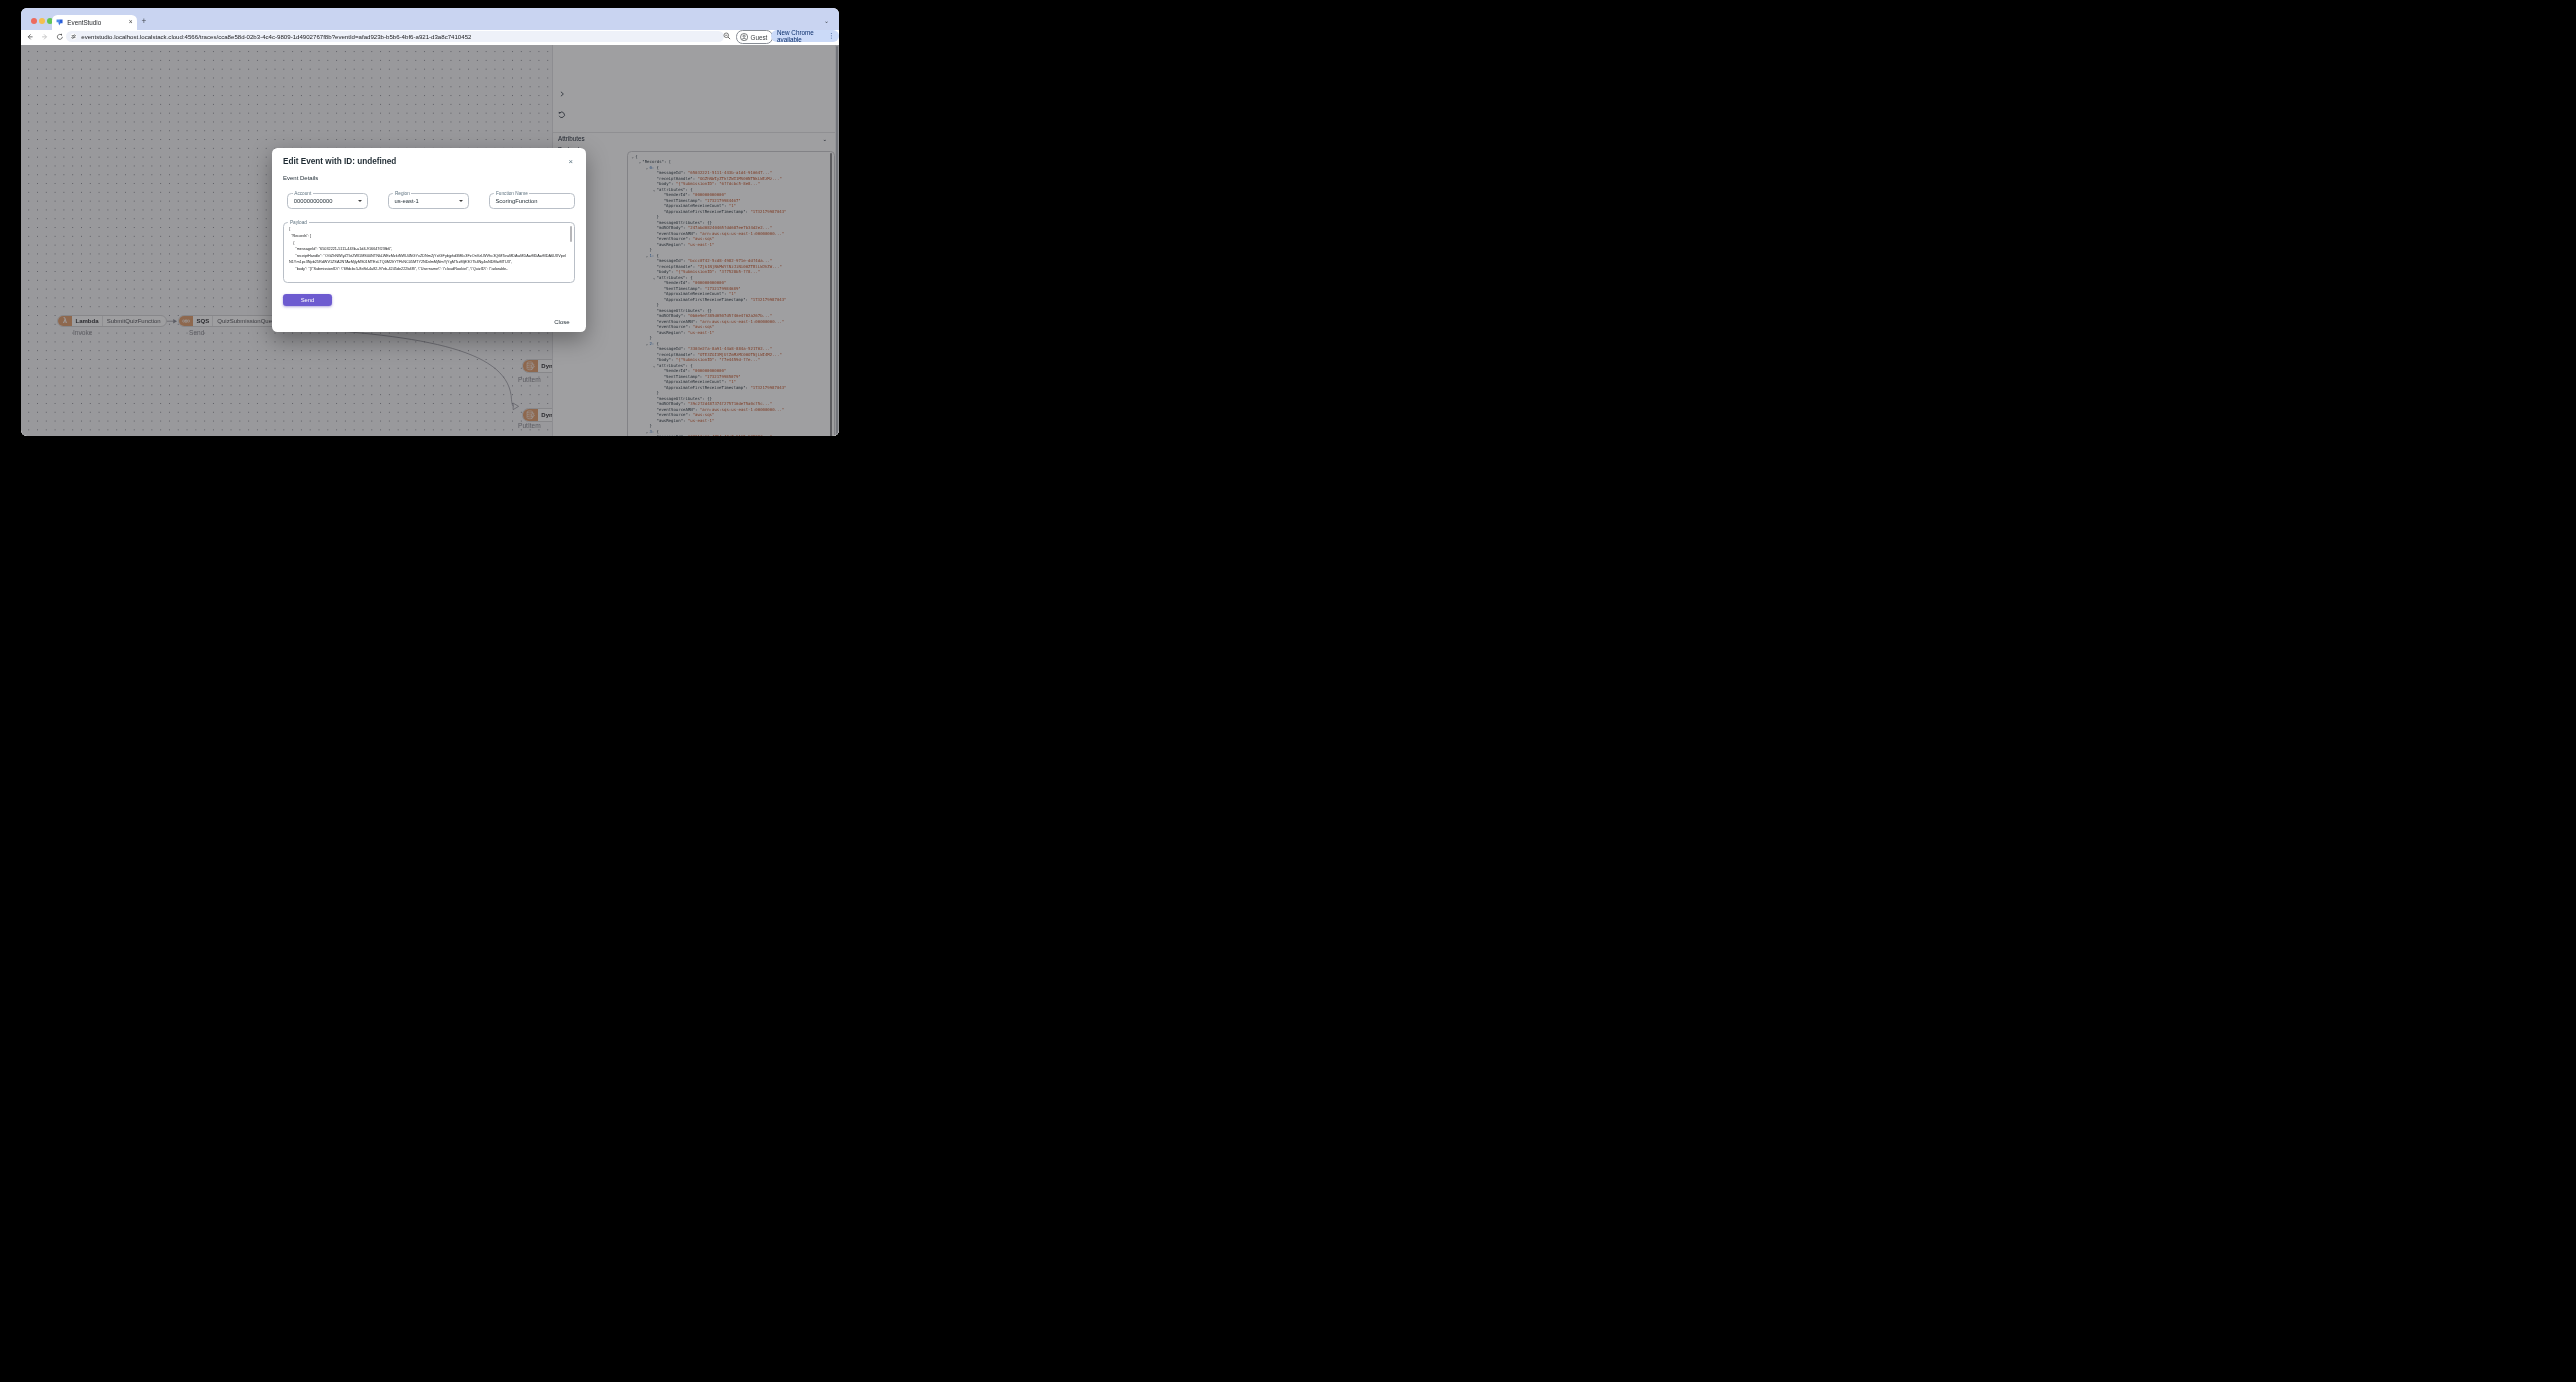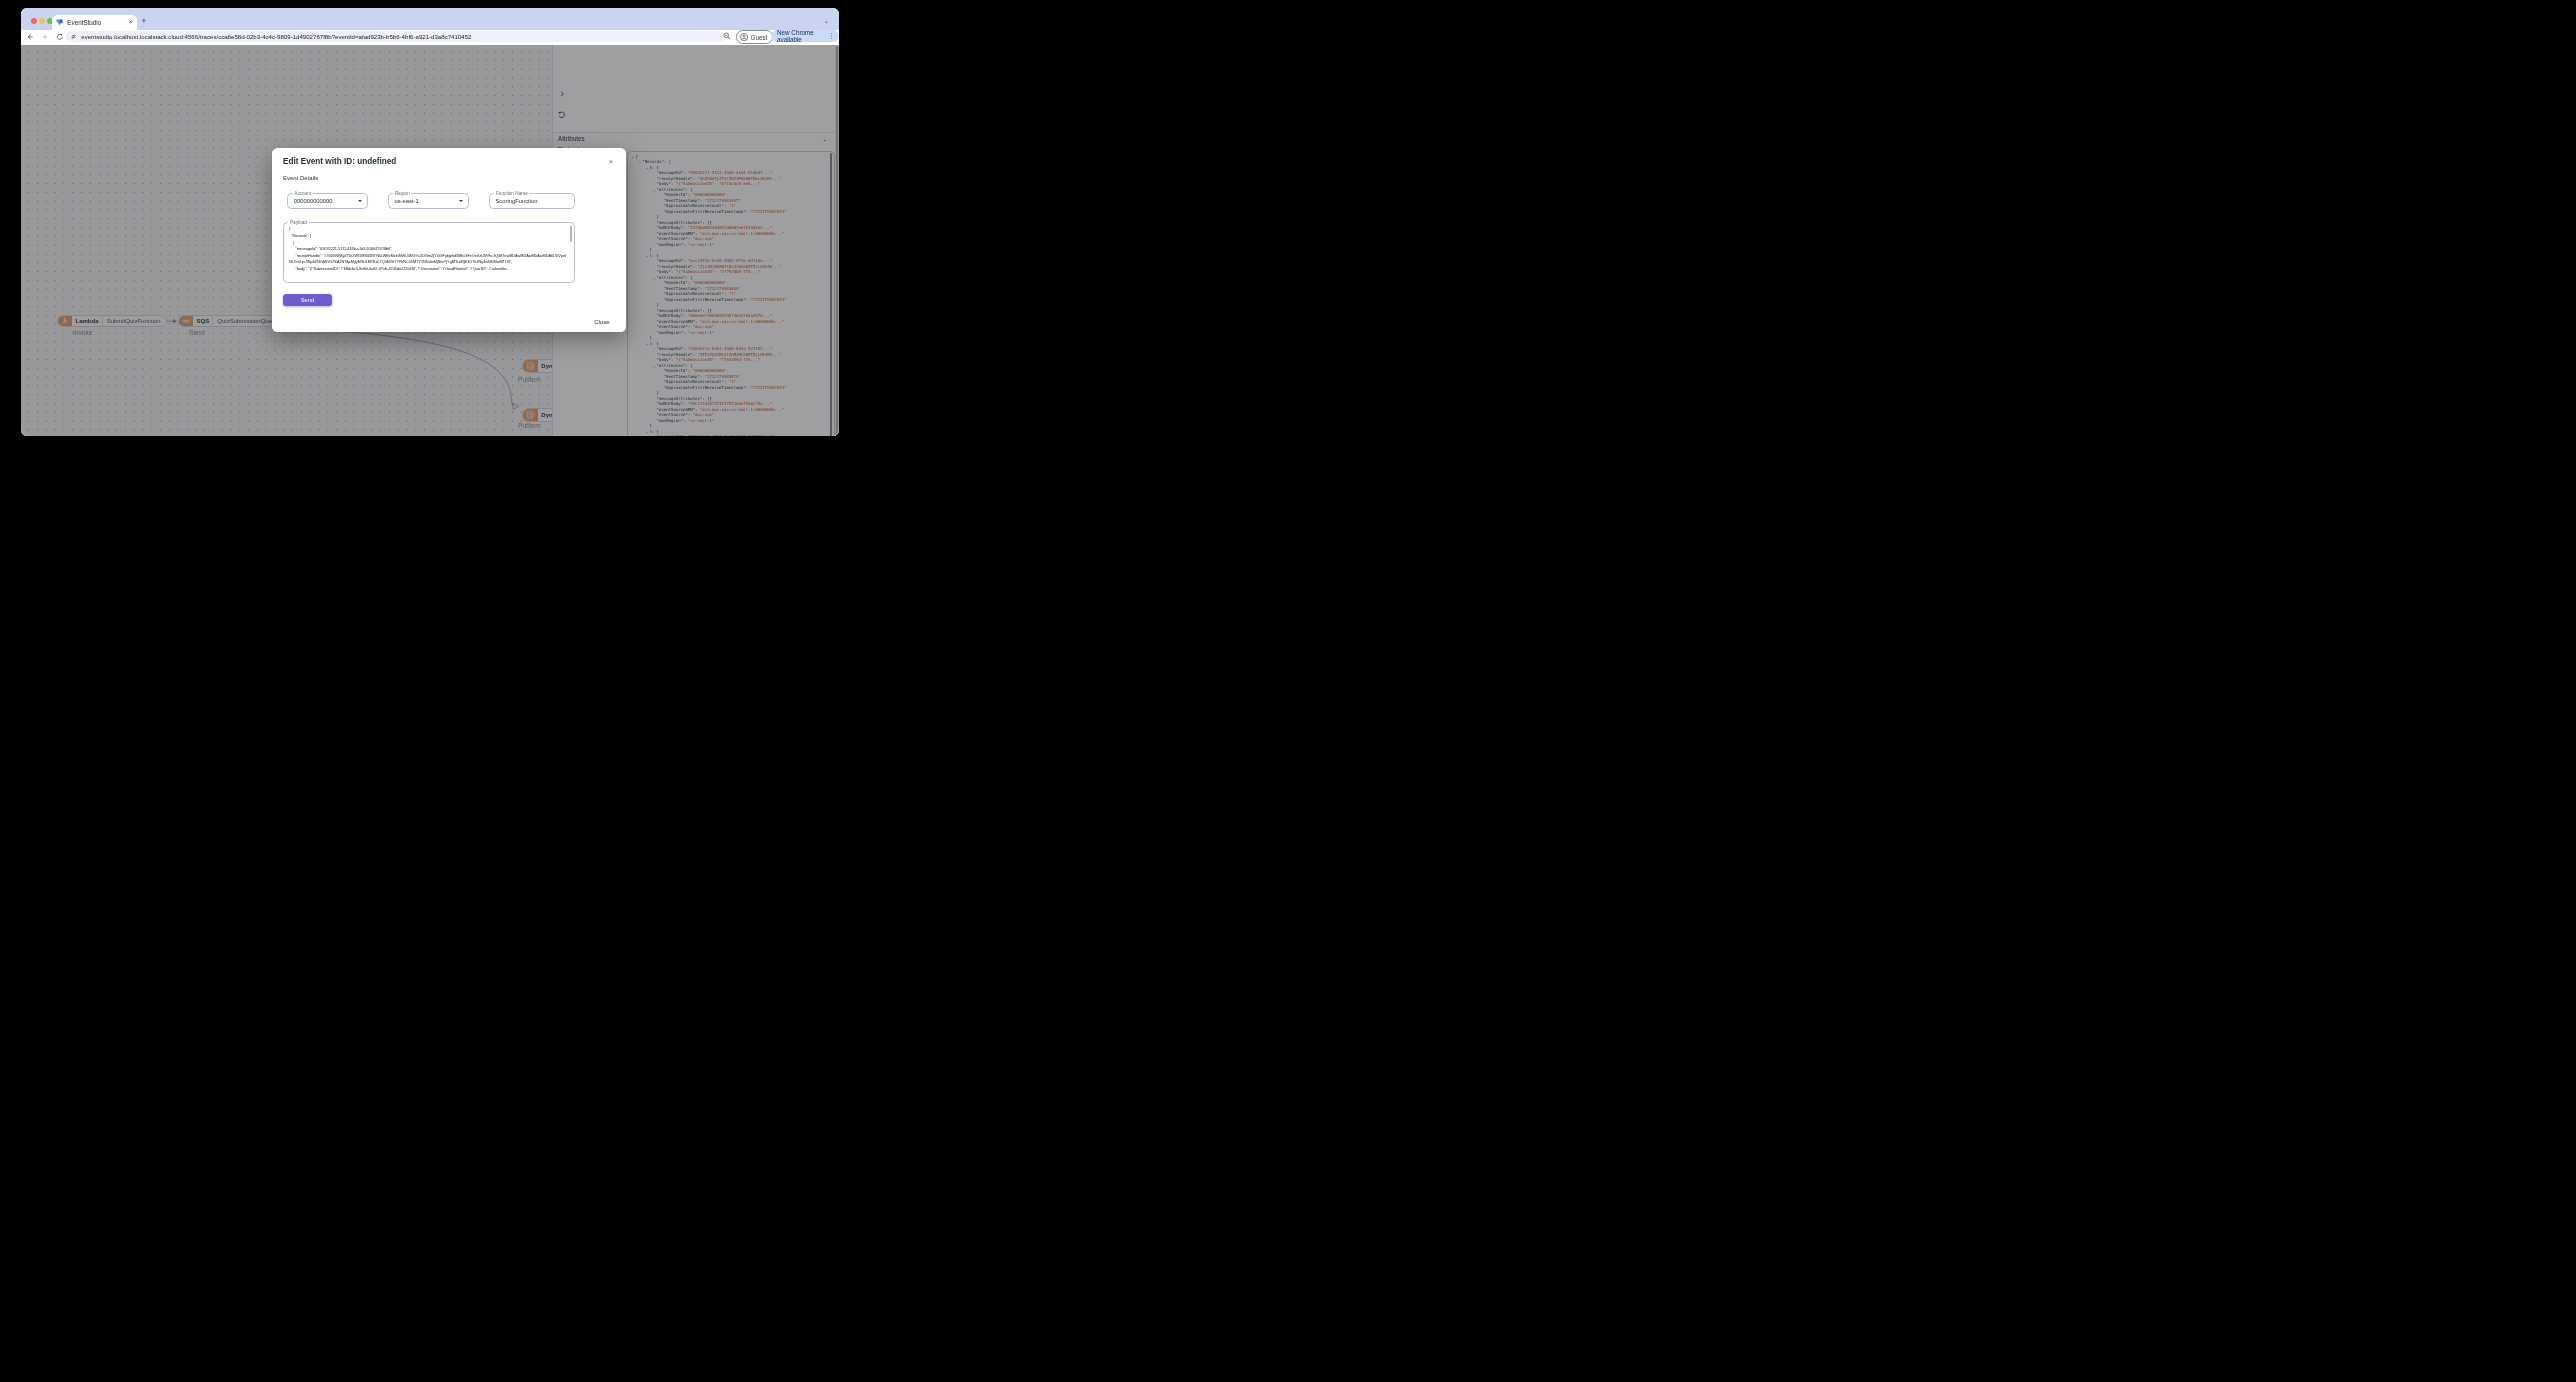--- a/index.html
+++ b/index.html
@@ -57,21 +57,21 @@
   .tk{color:#333f48;}
   .tk-i{color:#3a77c2;}
   .tv-s{color:#c85c32;}
   .tv-k{color:#333f48;}
   .treebox-thumb{position:absolute;left:277px;top:108px;width:2.2px;height:309px;border-radius:1.1px;background:#8f8f93;}
   .win-scrollbar{position:absolute;right:0;top:0;width:3.8px;height:391px;background:#eef0f3;}
   .win-thumb{position:absolute;left:0.5px;top:1.1px;width:2.7px;height:388px;border-radius:1.6px;background:#b4b8bf;}
   
   .backdrop{position:absolute;left:0;top:0;width:818px;height:391px;background:rgba(16,16,20,.40);}
   .modal{position:absolute;left:251px;top:140px;width:314px;height:184px;background:#fff;border-radius:5.5px;
-    box-shadow:0 7.7px 22px rgba(0,0,0,.35);padding-left:40px;}
+    box-shadow:0 7.7px 22px rgba(0,0,0,.35);}
   .modal-title{position:absolute;left:11px;top:9.3px;font-size:8.2px;font-weight:600;color:#1e2a32;}
   .modal-x{position:absolute;right:13px;top:9.3px;font-size:7.7px;color:#57707e;}
   .modal-section{position:absolute;left:11px;top:27px;font-size:6px;color:#232f38;}
   .fld{position:absolute;top:45px;height:16.4px;border:0.5px solid #b9bfc7;border-radius:4.4px;background:#fff;box-sizing:border-box;}
   .fld-label{position:absolute;top:-2.7px;left:4.4px;background:#fff;padding:0 1.6px;font-size:4.7px;color:#5d717f;}
   .fld-value{position:absolute;left:5.5px;top:4.4px;font-size:5.8px;color:#1e2a32;white-space:nowrap;}
   .fld-arrow{position:absolute;right:5px;top:6px;width:0;height:0;border-left:2.2px solid transparent;
     border-right:2.2px solid transparent;border-top:2.7px solid #3c3c3c;}
   .payload-box{position:absolute;left:11px;top:74px;width:292px;height:61px;border:0.5px solid #b9bfc7;
     border-radius:4.4px;box-sizing:border-box;background:#fff;}

